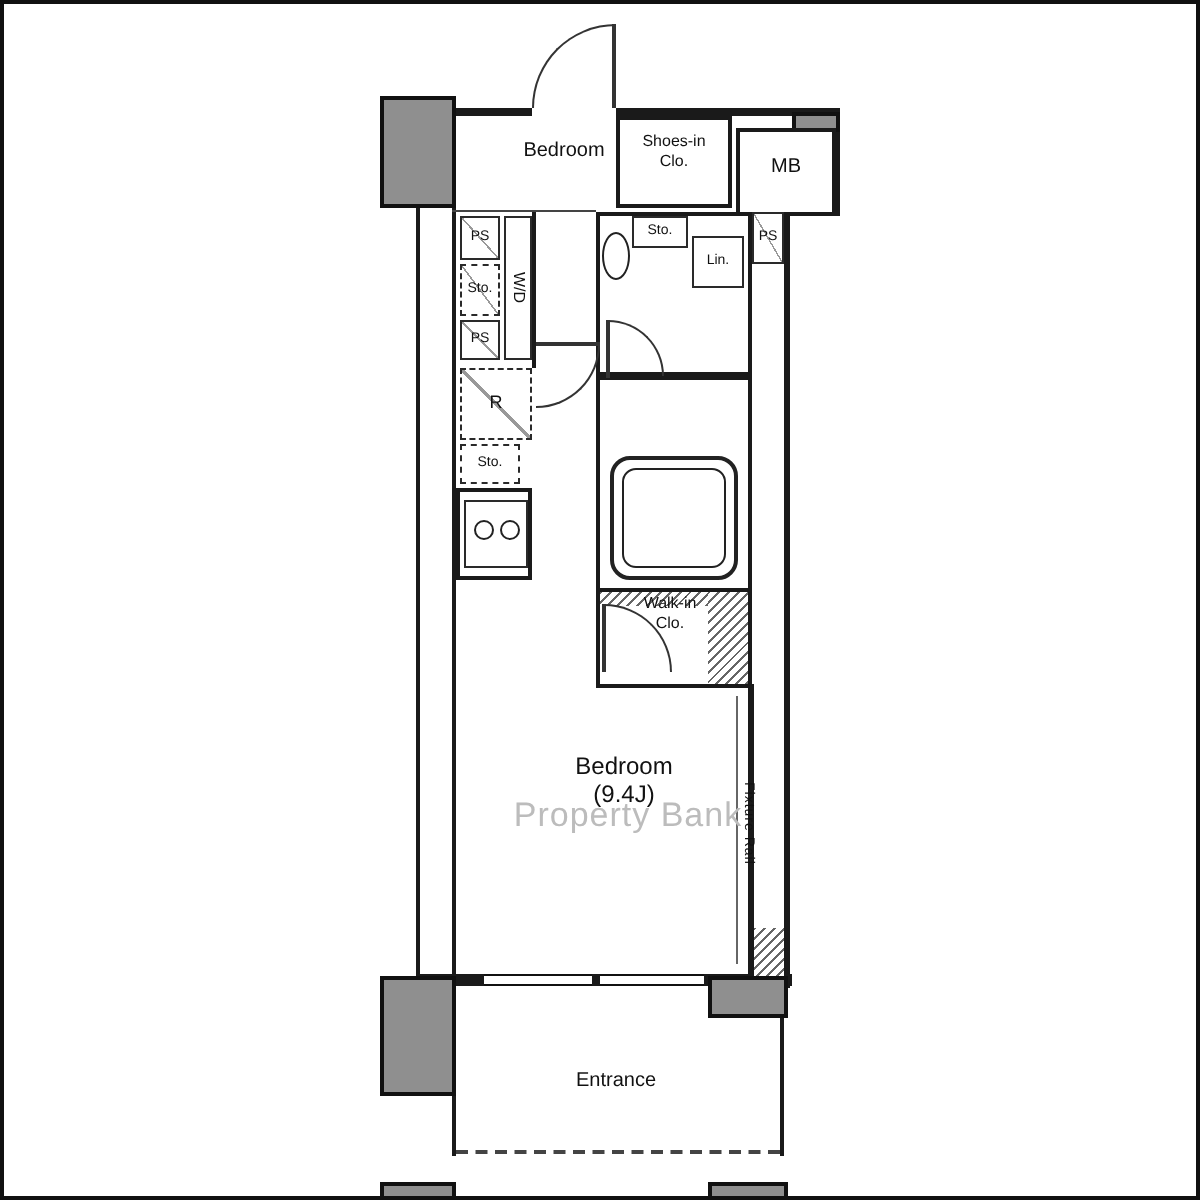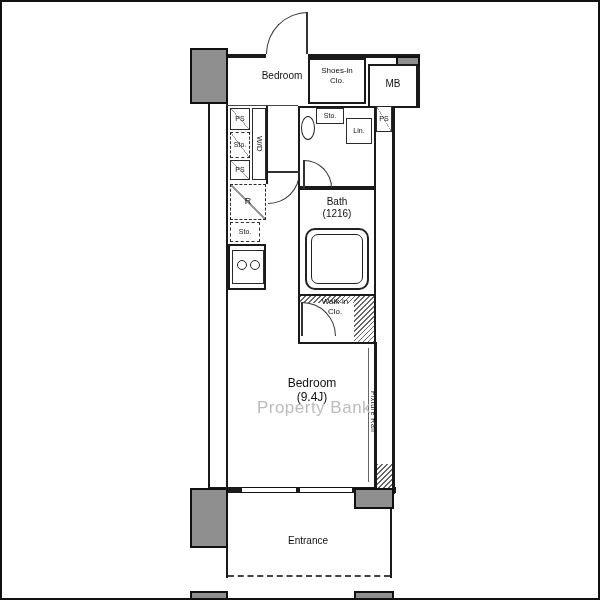--- a/index.html
+++ b/index.html
@@ -91,22 +91,20 @@
   <div class="wall" style="left:301px;top:158px;width:2px;height:29px;background:#333"></div>
   <div class="arc z1" style="left:300px;top:300px;width:34px;height:34px;border-top:1.5px solid #333;border-right:1.5px solid #333;border-top-right-radius:100%"></div>
   <div class="wall" style="left:299px;top:300px;width:2px;height:34px;background:#333"></div>
 
   <div class="dash-edge" style="left:226px;top:571px;width:162px;height:2px"></div>
 
   <div class="label" style="left:246px;top:68px;width:68px;font-size:10px">Bedroom</div>
   <div class="label" style="left:308px;top:64px;width:54px;font-size:8px">Shoes-in
 Clo.</div>
   <div class="label" style="left:366px;top:76px;width:50px;font-size:10px">MB</div>
-  <div class="label" style="left:300px;top:194px;width:70px;font-size:10px">Bath
-(1216)</div>
   <div class="label z3" style="left:302px;top:295px;width:62px;font-size:8px">Walk-in
 Clo.</div>
   <div class="label z2" style="left:246px;top:374px;width:128px;font-size:12px">Bedroom
 (9.4J)</div>
   <div class="label vtext" style="left:367px;top:360px;height:100px;font-size:7px;letter-spacing:.5px">Fixture Rail</div>
   <div class="label" style="left:256px;top:533px;width:100px;font-size:10px">Entrance</div>
   <div class="label z1" style="left:230px;top:396px;width:164px;font-size:17px;font-weight:400;color:#bcbcbc;letter-spacing:.5px">Property Bank</div>
 
 </div>
 

